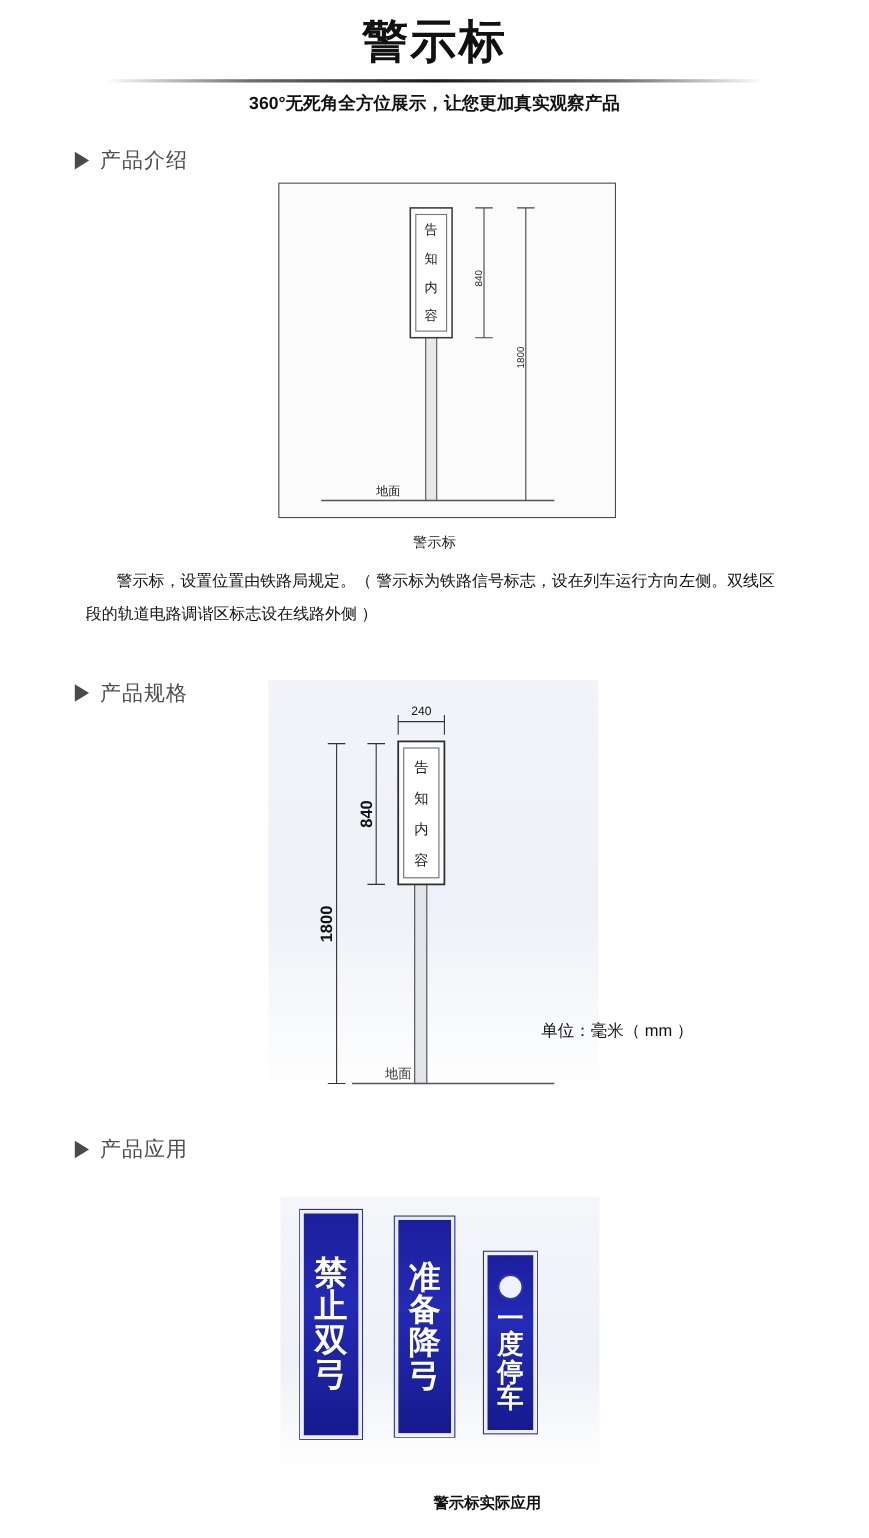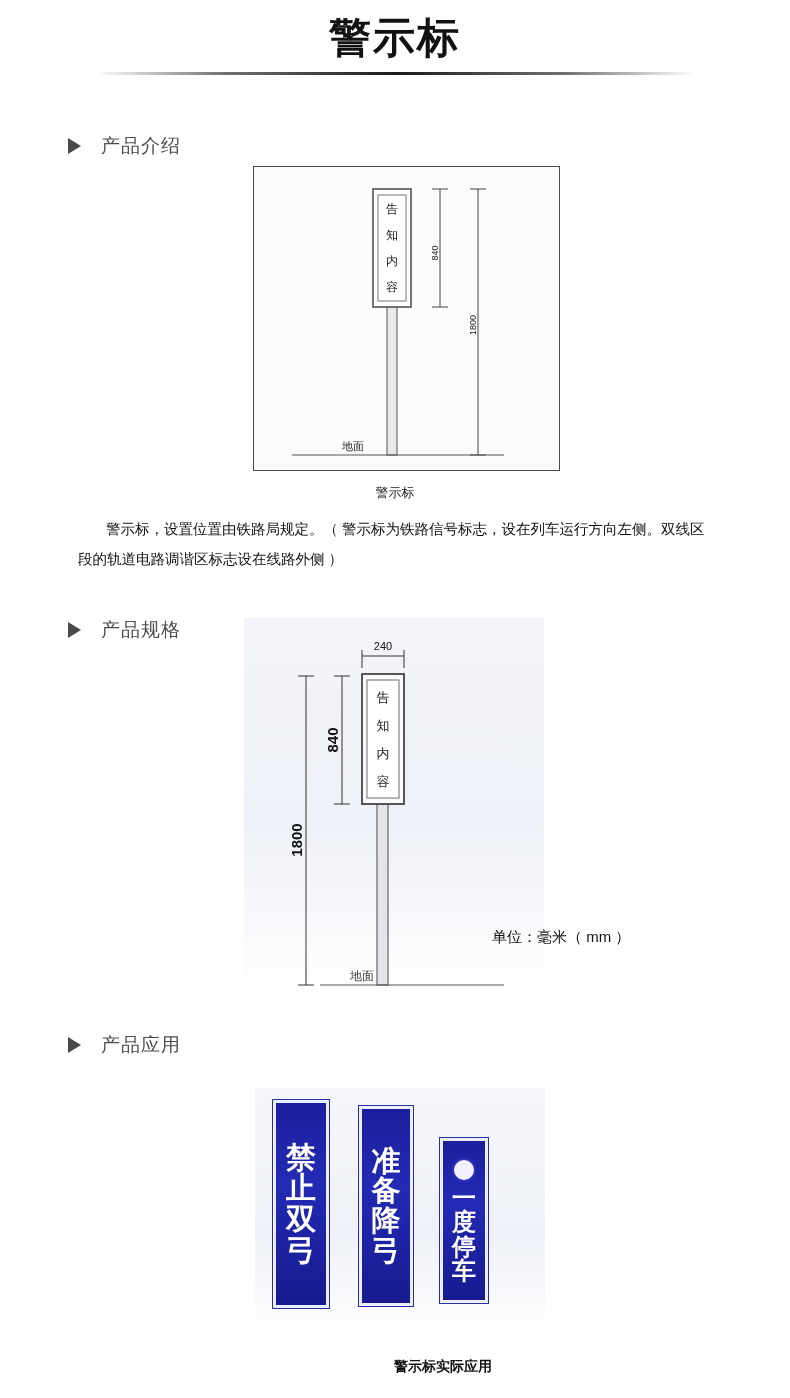--- a/index.html
+++ b/index.html
@@ -57,21 +57,21 @@
     font-size: 16px;
     font-weight: bold;
     color: #111111;
   }
 
   
   .section-head {
     position: absolute;
     display: flex;
     align-items: center;
-    gap: 20px;
+    gap: 10px;
   }
   .tri-icon {
     width: 0;
     height: 0;
     border-left: 13px solid #4a4a4a;
     border-top: 8px solid transparent;
     border-bottom: 8px solid transparent;
     display: inline-block;
   }
   .section-label {
@@ -175,20 +175,21 @@
 </style>
 </head>
 <body>
 
 <div class="page">
 
   <div class="header">
     <div class="header-title">警示标</div>
     <div class="header-rule"></div>
   </div>
+  <div class="subtitle">360°无死角全方位展示，让您更加真实观察产品</div>
 
   <div class="section-head" style="left:68px; top:133px;">
     <span class="tri-icon"></span>
     <span class="section-label">产品介绍</span>
   </div>
 
   <div class="fig1-wrap">
     <svg width="305" height="303" viewBox="0 0 305 303">
 
       <rect x="133" y="113" width="10" height="175" fill="#e9e9e9" stroke="#555" stroke-width="1"></rect>

